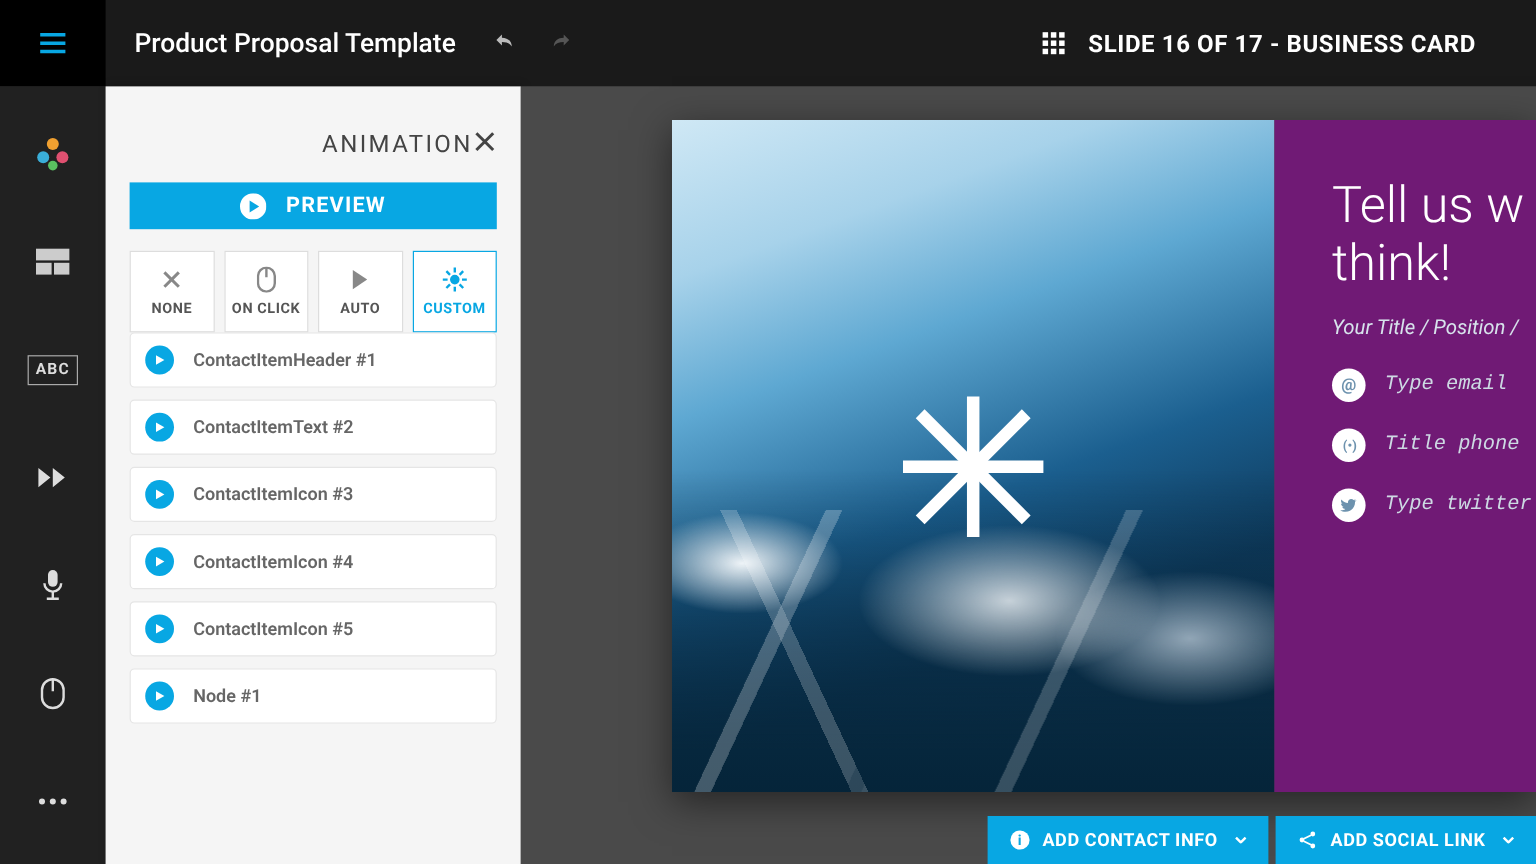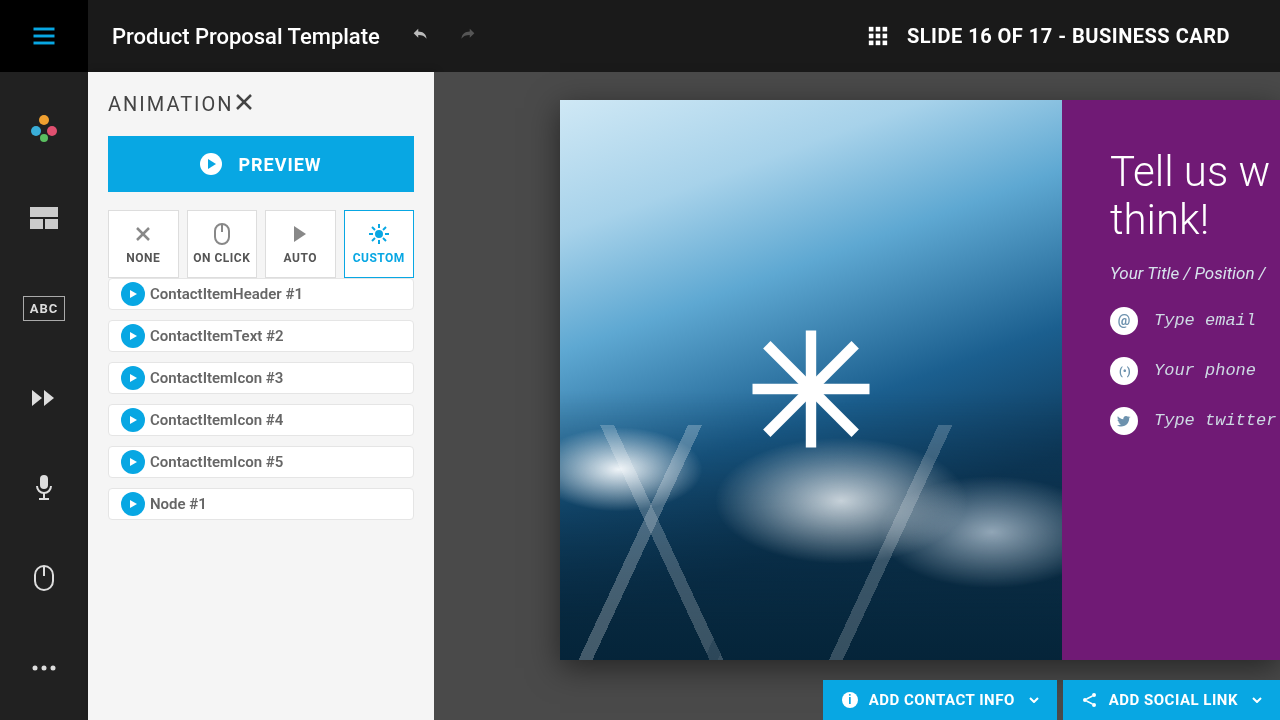--- a/index.html
+++ b/index.html
@@ -17,39 +17,39 @@
 .grid-icon { width: 22px; height: 22px; }
 .slide-info-text { color: #fff; font-size: 20px; font-weight: 700; letter-spacing: .5px; }
 
 
 .leftrail { position: absolute; left: 0; top: 72px; bottom: 0; width: 88px; background: #212121; display: flex; flex-direction: column; align-items: center; padding-top: 36px; gap: 50px; }
 .leftrail .rail-item { width: 40px; height: 40px; display: flex; align-items: center; justify-content: center; cursor: pointer; }
 .abc-badge { border: 1px solid #aaa; color: #ddd; font-size: 13px; font-weight: 700; padding: 4px 6px; letter-spacing: 1px; }
 
 
 .panel { position: absolute; left: 88px; top: 72px; width: 346px; bottom: 0; background: #f5f5f5; box-shadow: 2px 0 8px rgba(0,0,0,.25); overflow: hidden; }
-.panel-header { display: flex; align-items: center; justify-content: flex-start; padding: 20px 20px 10px 20px; }
+.panel-header { display: flex; align-items: center; justify-content: flex-end; padding: 36px 20px 10px 20px; }
 .panel-title { font-size: 20px; font-weight: 400; color: #444; letter-spacing: 2px; }
 .panel-close { cursor: pointer; }
-.preview-btn { margin: 10px 20px 18px 20px; height: 56px; background: #08a7e3; color: #fff; display: flex; align-items: center; justify-content: center; gap: 16px; cursor: pointer; font-size: 18px; font-weight: 700; letter-spacing: 1px; }
+.preview-btn { margin: 10px 20px 18px 20px; height: 39px; background: #08a7e3; color: #fff; display: flex; align-items: center; justify-content: center; gap: 16px; cursor: pointer; font-size: 18px; font-weight: 700; letter-spacing: 1px; }
 .mode-row { display: flex; gap: 8px; padding: 0 20px; }
 .mode-btn { flex: 1; background: #fff; border: 1px solid #ddd; height: 68px; display: flex; flex-direction: column; align-items: center; justify-content: center; gap: 6px; cursor: pointer; }
 .mode-btn.selected { border: 1.5px solid #08a7e3; }
 .mode-btn .micon { height: 22px; display: flex; align-items: center; }
 .mode-label { font-size: 12px; font-weight: 700; color: #555; letter-spacing: .5px; }
 .mode-btn.selected .mode-label { color: #08a7e3; }
 .mode-btn.selected .micon svg * { stroke: #08a7e3; fill: #08a7e3; }
 
 .timeline-header { display: flex; align-items: center; justify-content: space-between; padding: 30px 20px 12px 20px; }
 .timeline-title { font-size: 15px; font-weight: 700; color: #444; letter-spacing: 2px; }
 .hide-disabled { display: flex; align-items: center; gap: 10px; font-size: 13px; font-weight: 700; color: #555; letter-spacing: 1px; cursor: pointer; }
 .hide-disabled .chk { width: 17px; height: 17px; border: 2px solid #666; }
 
 .timeline-list { padding: 0 20px; display: flex; flex-direction: column; gap: 10px; }
-.timeline-item { background: #fff; border: 1px solid #e5e5e5; border-radius: 4px; height: 32px; display: flex; align-items: center; gap: 5px; padding: 0 12px; cursor: pointer; }
+.timeline-item { background: #fff; border: 1px solid #e5e5e5; border-radius: 4px; height: 46px; display: flex; align-items: center; gap: 16px; padding: 0 12px; cursor: pointer; }
 .play-circle { width: 24px; height: 24px; border-radius: 50%; background: #08a7e3; display: flex; align-items: center; justify-content: center; flex-shrink: 0; }
 .play-circle svg { width: 10px; height: 10px; }
 .timeline-item .label { font-size: 15px; color: #666; font-weight: 600; }
 
 
 .canvas-wrap { position: absolute; left: 434px; right: 0; top: 72px; bottom: 0; background: #4a4a4a; }
 .slide { position: absolute; left: 126px; top: 28px; right: 0; height: 560px; display: flex; box-shadow: 0 8px 30px rgba(0,0,0,.5); }
 .slide-left { width: 502px; position: relative; overflow: hidden; background: linear-gradient(160deg,#cfe8f5 0%,#a7d2ea 18%,#5ea8d2 34%,#1b5f8f 55%,#0e3a5c 72%,#133249 100%); }
 .slide-left::before { content:""; position:absolute; left:-10%; right:-10%; top:52%; height:70%; background:
   radial-gradient(120px 60px at 18% 20%, rgba(255,255,255,.9), rgba(255,255,255,0) 70%),
@@ -310,21 +310,21 @@
               </svg>
             </div>
           <span class="contact-text">Type email</span>
         </div>
         <div class="contact-row">
           <div class="contact-icon">
               <svg width="14" height="14" viewBox="0 0 14 14">
                 <text x="2" y="11" font-size="11" font-weight="bold" fill="#6d92ae">(•)</text>
               </svg>
             </div>
-          <span class="contact-text">Your phone</span>
+          <span class="contact-text">Title phone</span>
         </div>
         <div class="contact-row">
           <div class="contact-icon">
               <svg width="16" height="16" viewBox="0 0 16 16">
                 <path d="M14 4c-.5.2-1 .4-1.5.4.5-.3 1-.8 1.2-1.4-.5.3-1.1.5-1.7.7-.5-.5-1.2-.8-2-.8-1.5 0-2.7 1.2-2.7 2.7 0 .2 0 .4.1.6C5.2 6.1 3.2 5 1.9 3.3c-.2.4-.4.8-.4 1.3 0 .9.5 1.8 1.2 2.2-.4 0-.9-.1-1.2-.3v.1c0 1.3.9 2.4 2.2 2.6-.2.1-.5.1-.7.1-.2 0-.4 0-.5-.1.4 1.1 1.4 1.9 2.6 1.9-1 .8-2.2 1.2-3.5 1.2-.2 0-.5 0-.7-.1 1.2.8 2.7 1.3 4.3 1.3 5.2 0 8-4.3 8-8v-.4c.5-.4 1-.9 1.4-1.4z" fill="#6d92ae"></path>
               </svg>
             </div>
           <span class="contact-text">Type twitter</span>
         </div>
       </div>

